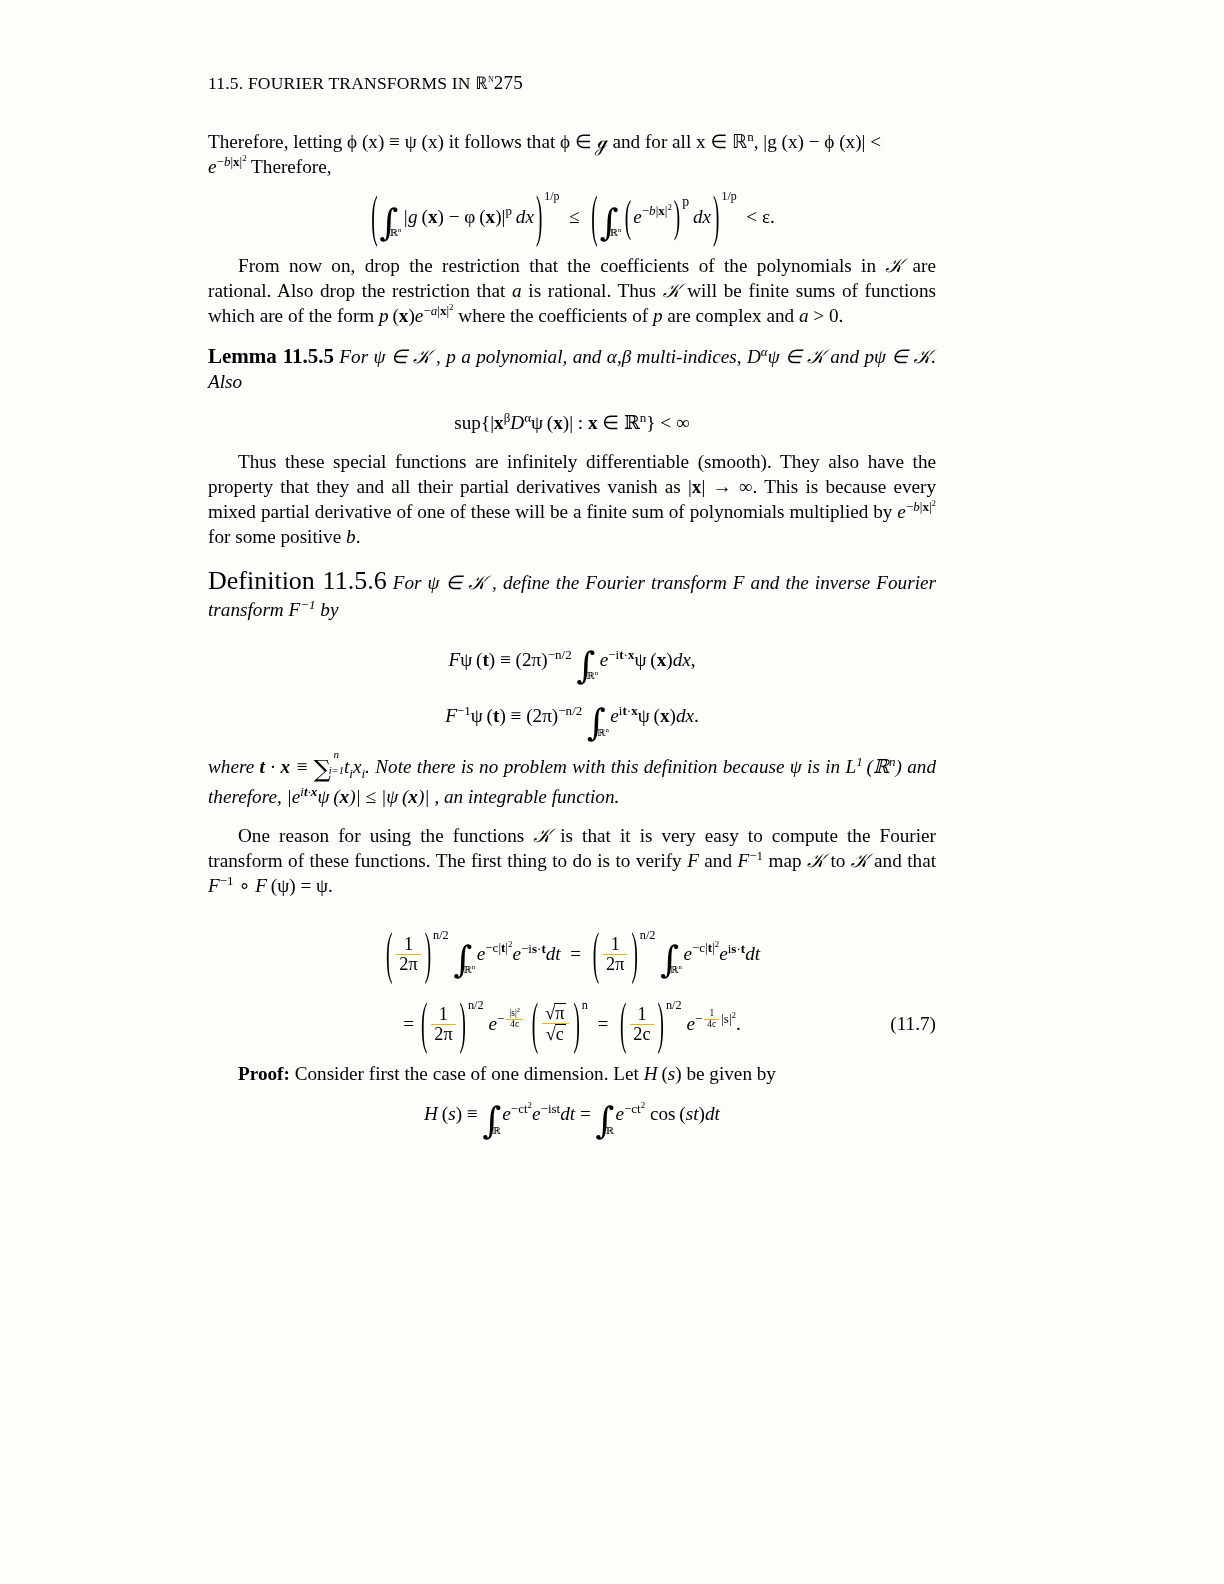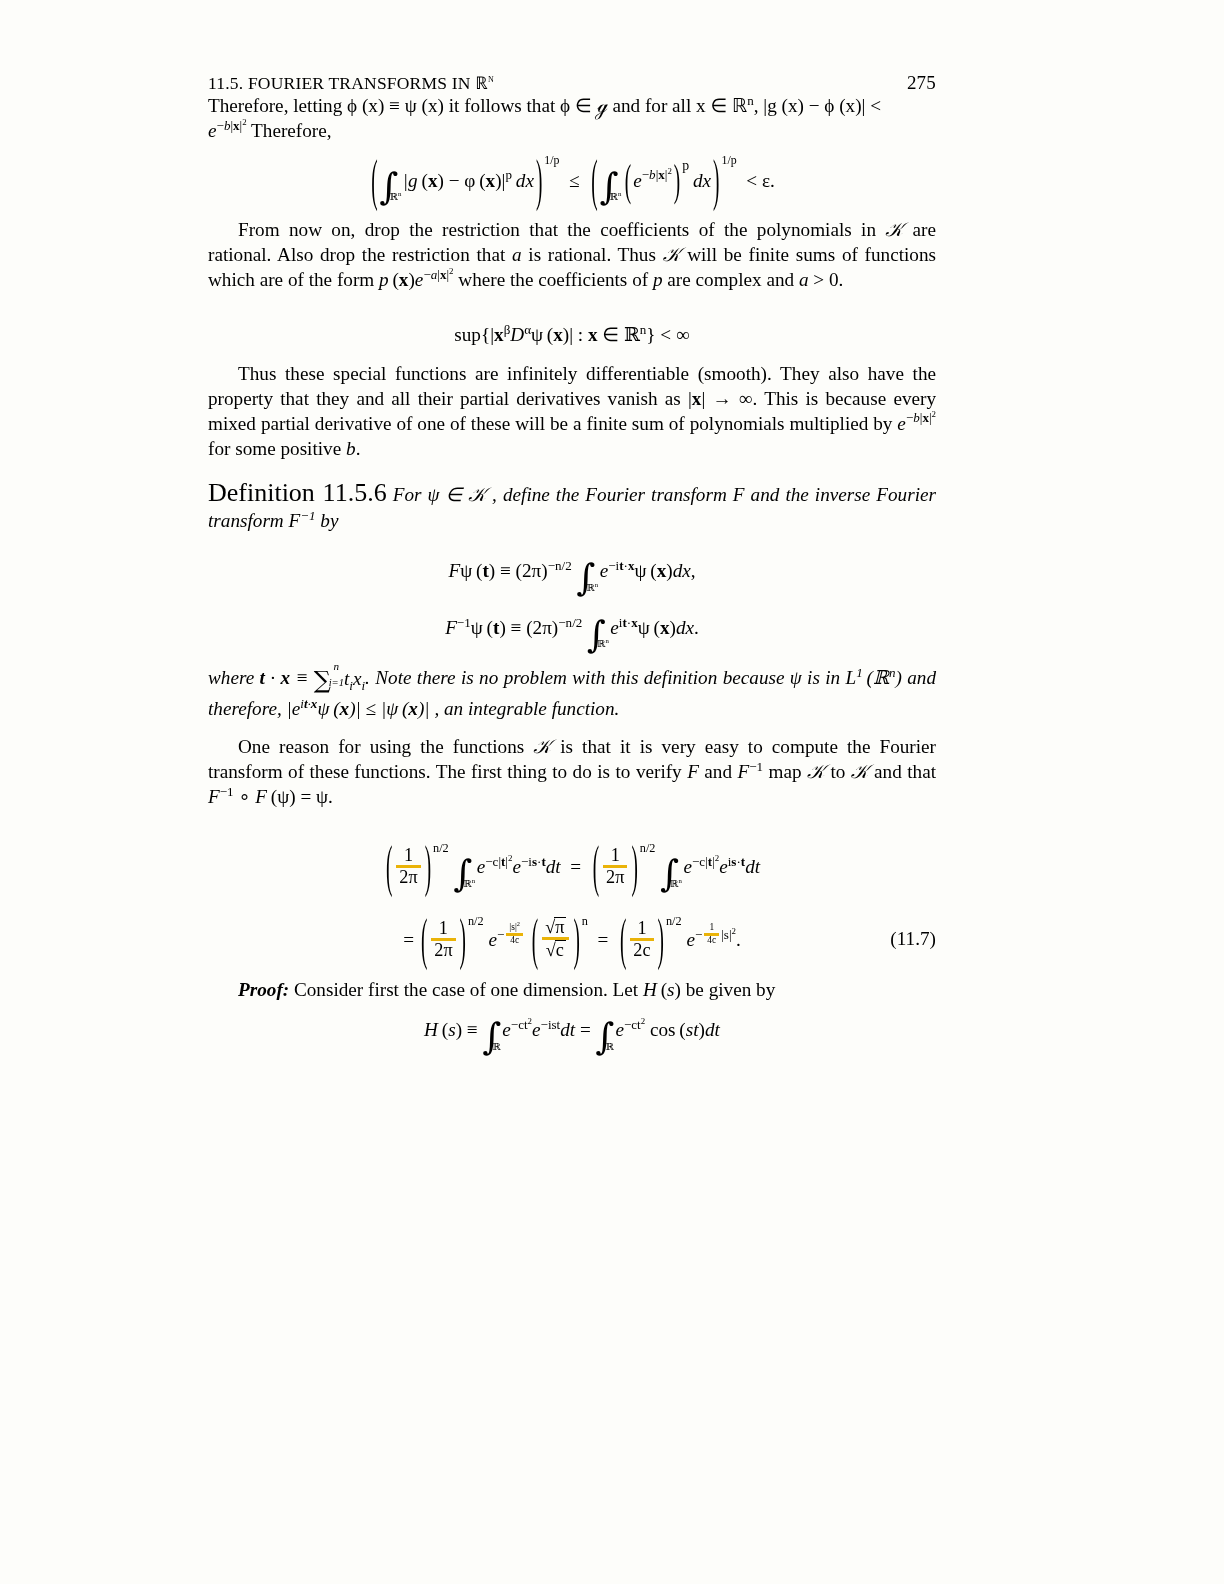--- a/index.html
+++ b/index.html
@@ -23,24 +23,24 @@
   }
   .content {
     position: absolute;
     left: 208px;
     top: 70px;
     width: 728px;
   }
   
   .runhead {
     display: flex;
-    justify-content: space-between;
     align-items: baseline;
     font-size: 17.5px;
     letter-spacing: 0.2px;
+    margin-bottom: 36px;
   }
   .runhead .left { font-variant: small-caps; }
   .runhead .pageno { font-size: 19px; }
 
   
   p {
     margin: 0 0 0 0;
     font-size: 19.2px;
     line-height: 1.30;
     text-align: justify;
@@ -65,36 +65,36 @@
     font-weight: bold;
     font-size: 21px;
   }
   .def-head {
     font-weight: normal;
     font-size: 26px;
   }
   i, .it { font-style: italic; }
   .scr { font-family: "Liberation Serif", serif; font-style: italic; }
   .bb { font-family: "DejaVu Serif", serif; }
-  .bold { font-weight: bold; font-style: italic; }
+  .bold { font-weight: bold; }
   sup, sub { font-size: 0.68em; line-height: 0; }
   sup { vertical-align: super; }
   sub { vertical-align: sub; }
 
   
   .frac {
     display: inline-block;
     vertical-align: -0.55em;
     text-align: center;
     font-size: 0.95em;
     line-height: 1.05;
     margin: 0 2px;
   }
   .frac .num { display: block; padding: 0 3px; }
-  .frac .den { display: block; border-top: 3px solid #eab308; padding: 0 3px; }
+  .frac .den { display: block; border-top: 1px solid #eab308; padding: 0 3px; }
   .frac.small { font-size: 0.72em; vertical-align: -0.45em; }
 
   .bigparen {
     display: inline-block;
     font-size: 1.0em;
     transform: scaleY(2.3);
     transform-origin: center;
     margin: 0 2px;
   }
   .bigparen.tall { transform: scaleY(3.0); }
@@ -168,20 +168,25 @@
 
     <p class="indent">
       From now on, drop the restriction that the coefficients of the polynomials in <span class="scr">𝒦</span> are
       rational. Also drop the restriction that <i>a</i> is rational. Thus <span class="scr">𝒦</span> will be finite sums of functions
       which are of the form <i>p</i> (<b>x</b>)<i>e</i><sup>−<i>a</i>|<b>x</b>|<sup>2</sup></sup> where the coefficients of <i>p</i> are complex and <i>a</i> &gt; 0.
     </p>
 
 
     <div class="blockgap"></div>
 
+    <p>
+      <span class="lemma-head">Lemma 11.5.5</span>
+      <i> For ψ ∈ <span class="scr">𝒦</span> , p a polynomial, and α,β multi-indices, D<sup>α</sup>ψ ∈ <span class="scr">𝒦</span> and
+      pψ ∈ <span class="scr">𝒦</span>. Also</i>
+    </p>
 
     <div class="eq">
       sup{|<b>x</b><sup>β</sup><i>D</i><sup>α</sup>ψ (<b>x</b>)| : <b>x</b> ∈ <span class="bb">ℝ</span><sup>n</sup>} &lt; ∞
     </div>
 
     <p class="indent">
       Thus these special functions are infinitely differentiable (smooth). They also have the
       property that they and all their partial derivatives vanish as |<b>x</b>| → ∞. This is because every
       mixed partial derivative of one of these will be a finite sum of polynomials multiplied by
       <i>e</i><sup>−<i>b</i>|<b>x</b>|<sup>2</sup></sup> for some positive <i>b</i>.

